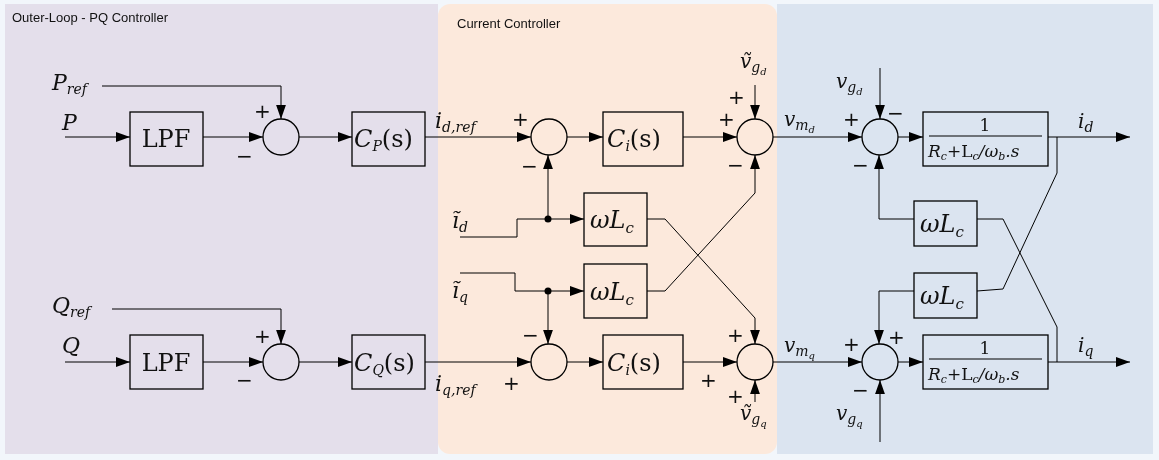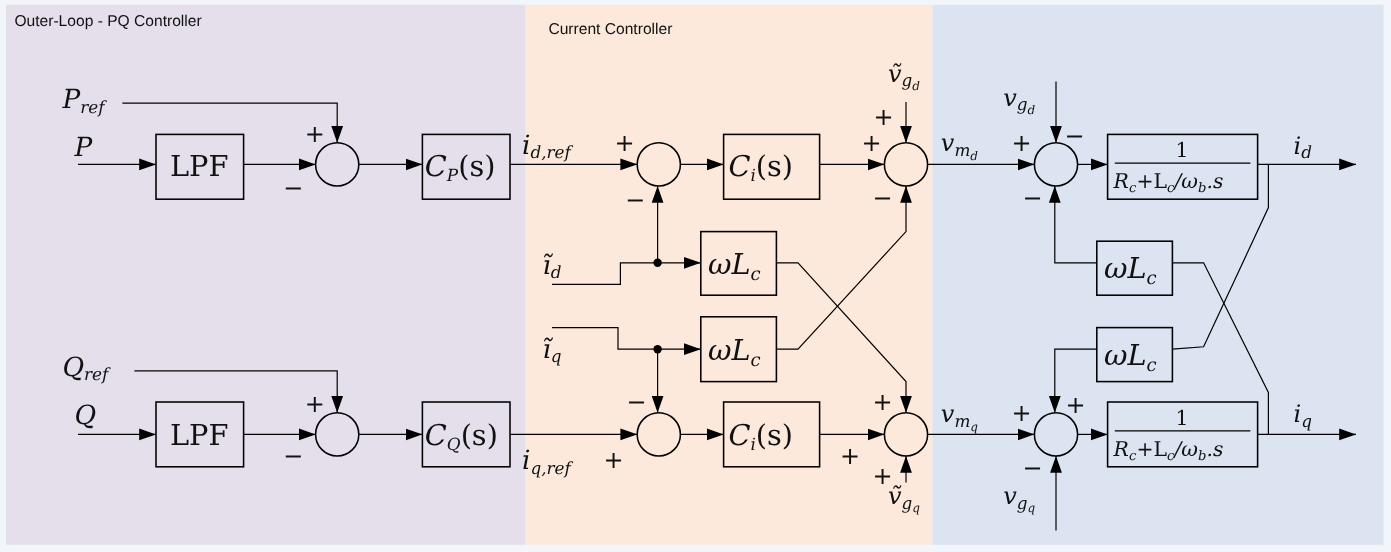--- a/index.html
+++ b/index.html
@@ -4,21 +4,21 @@
 <style>
   html, body { margin: 0; padding: 0; }
   body {
     width: 1159px; height: 460px; overflow: hidden;
     background: #f2f6fb;
     position: relative;
     font-family: "DejaVu Serif", serif;
   }
   .panel { position: absolute; top: 4px; height: 450px; }
   #panel-outer { left: 5px; width: 433px; background: #e4dfeb; }
-  #panel-current { left: 438px; width: 339px; background: #fce9dc; }
+  #panel-current { left: 438px; width: 339px; background: #fce9dc; border-radius: 12px; }
   #panel-plant { left: 777px; width: 376px; background: #dbe4f0; }
   .panel-title {
     position: absolute;
     font-family: "Liberation Sans", sans-serif;
     font-size: 13px; color: #111;
     white-space: nowrap;
   }
   #outer-title { left: 7px; top: 6px; }
   #current-title { left: 19px; top: 12px; }
   svg#diagram { position: absolute; left: 0; top: 0; }

